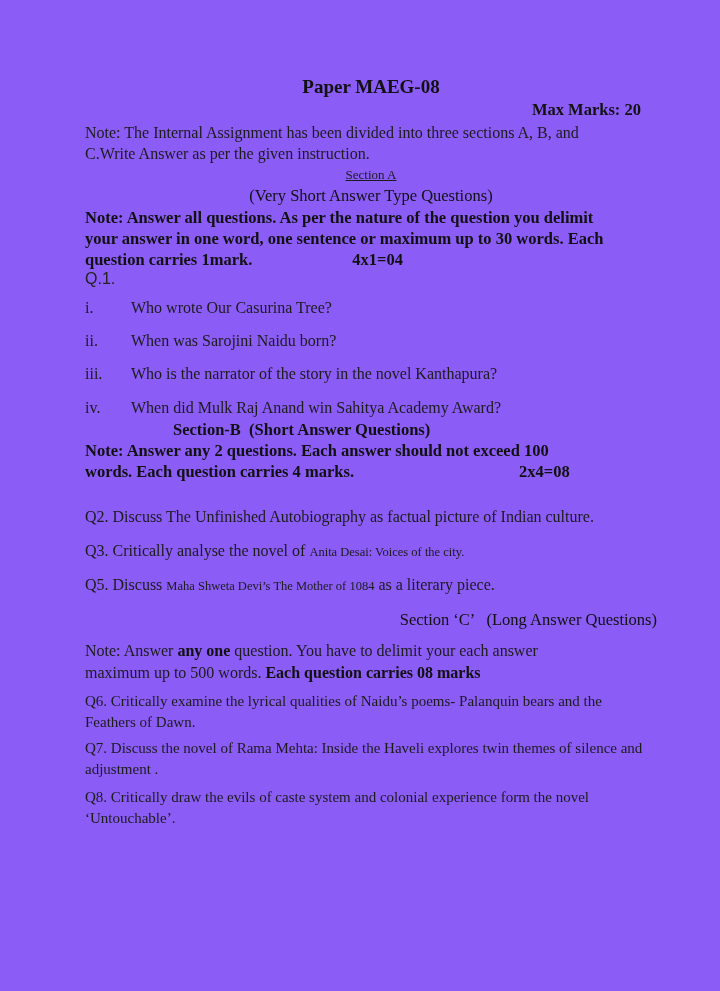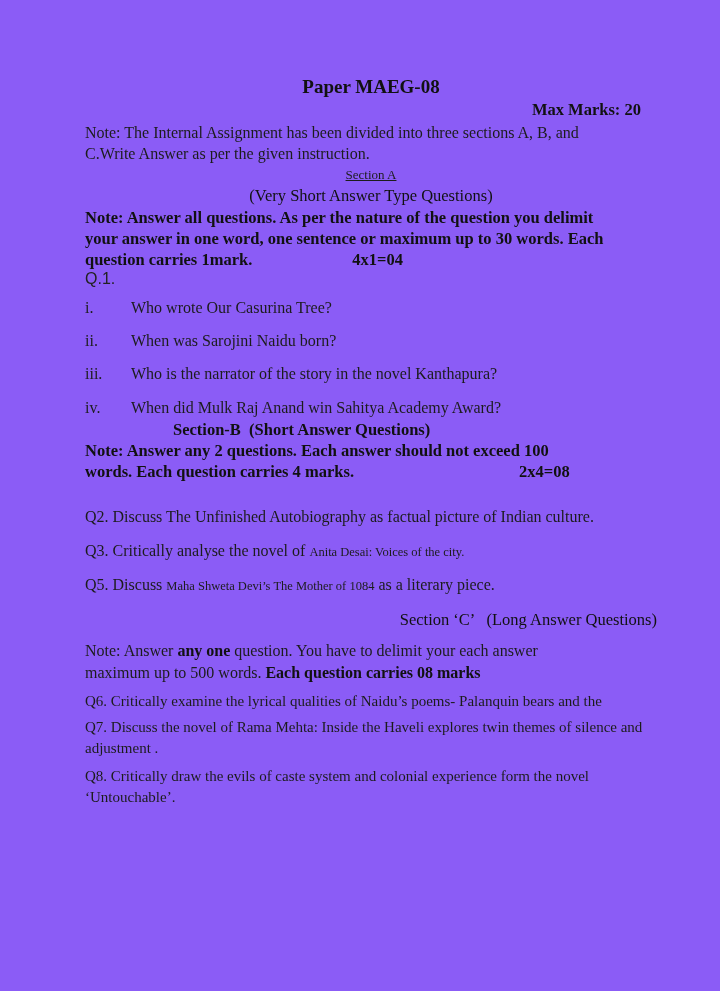--- a/index.html
+++ b/index.html
@@ -156,20 +156,21 @@
     <div class="line">
       <span>Note: Answer </span><span class="bold">any one</span><span> question. You have to delimit your each answer</span>
     </div>
     <div class="line">
       <span>maximum up to 500 words. </span><span class="bold">Each question carries 08 marks</span>
     </div>
   </div>
 
   <div class="long-q q6">
     <div class="line">Q6. Critically examine the lyrical qualities of Naidu’s poems- Palanquin bears and the</div>
+    <div class="line">Feathers of Dawn.</div>
   </div>
 
   <div class="long-q q7">
     <div class="line">Q7. Discuss the novel of Rama Mehta: Inside the Haveli explores twin themes of silence and</div>
     <div class="line">adjustment .</div>
   </div>
 
   <div class="long-q q8">
     <div class="line">Q8. Critically draw the evils of caste system and colonial experience form the novel</div>
     <div class="line">‘Untouchable’.</div>

